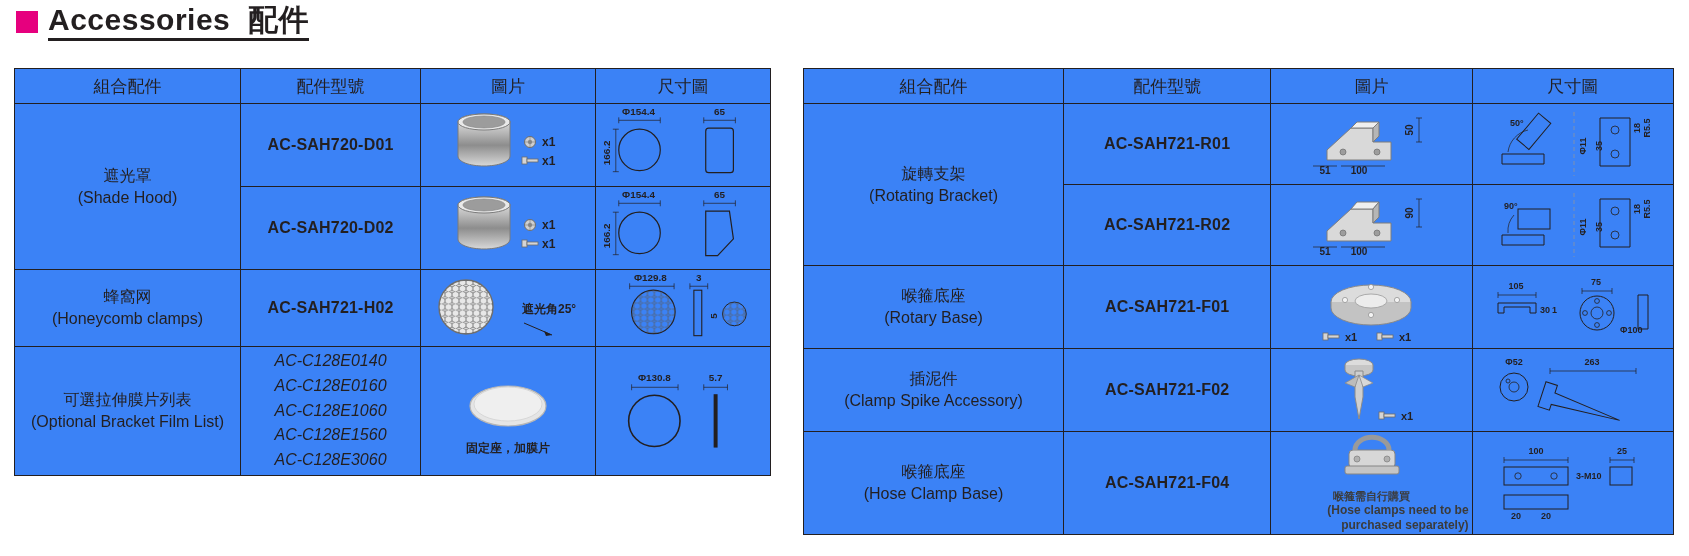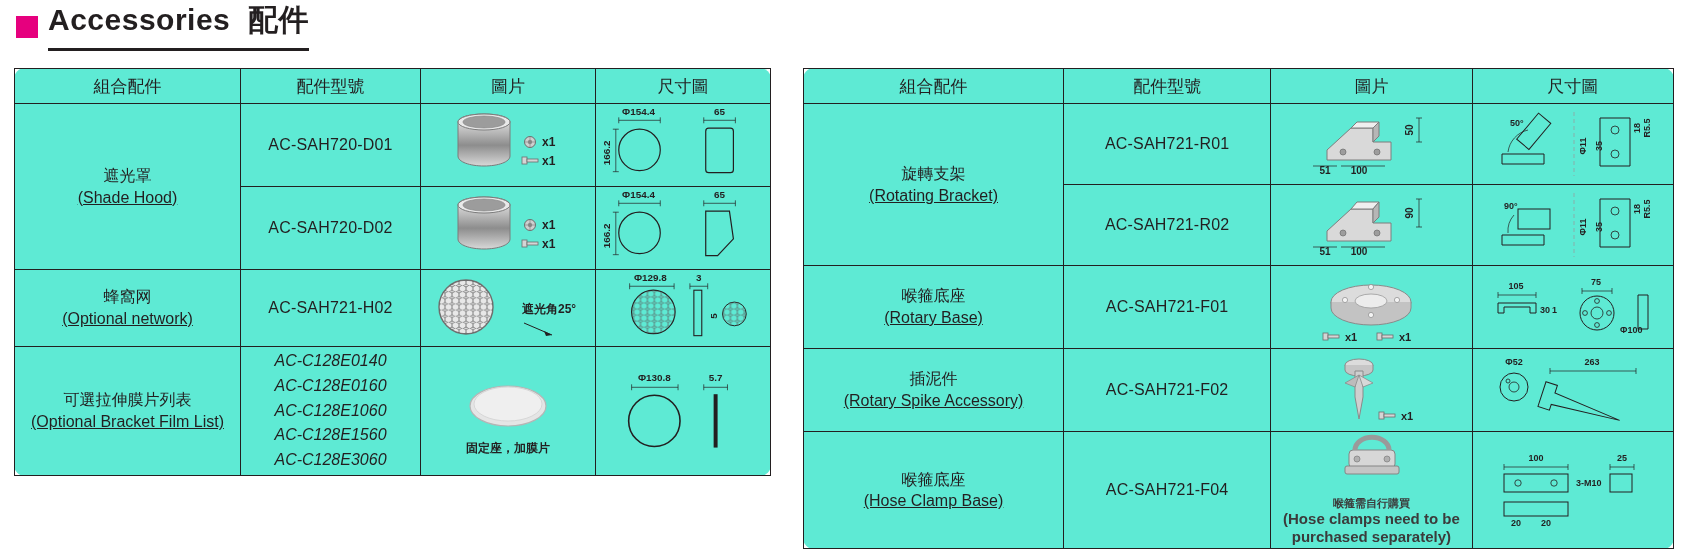--- a/index.html
+++ b/index.html
@@ -34,63 +34,63 @@
     height: 22px;
     background: #e6007e;
     flex: 0 0 auto;
   }
   .title-text {
     font-size: 30px;
     font-weight: bold;
     letter-spacing: 0.5px;
     color: #231f20;
     border-bottom: 3px solid #231f20;
-    padding-bottom: 12px;
+    padding-bottom: 2px;
     line-height: 1.05;
     white-space: nowrap;
   }
   
   .table-wrap {
     position: absolute;
     top: 68px;
   }
   #left-table-wrap { left: 14px; width: 756px; }
   #right-table-wrap { left: 803px; width: 871px; }
 
   table.acc {
     border-collapse: collapse;
     table-layout: fixed;
     width: 100%;
-    background: #5eead4;
-    border-radius: 11px;
+    background: #3b82f6;
   }
   table.acc th, table.acc td {
     border: 1px solid #231f20;
     text-align: center;
     vertical-align: middle;
     padding: 2px 3px;
     font-size: 16px;
     color: #231f20;
   }
   table.acc th {
     height: 30px;
     font-weight: normal;
     font-size: 17px;
   }
   .model-cell {
     font-size: 19px;
     letter-spacing: 0.2px;
     white-space: nowrap;
+    font-weight: bold;
   }
   .name-cell {
     font-size: 17px;
     line-height: 1.35;
   }
   .name-cell .cn { display: block; }
-  .name-cell .en { display: block; text-decoration: underline; }
+  .name-cell .en { display: block; }
   .model-list {
     font-size: 19px;
     line-height: 1.55;
     font-style: italic;
   }
   .model-list span { display: block; white-space: nowrap; }
   .cell-pic, .cell-dim {
     padding: 2px;
   }
   .figbox {
@@ -102,21 +102,22 @@
     justify-content: center;
     font-weight: bold;
   }
   svg { display: block; }
   .note {
     font-size: 11px;
     color: #3b3b3b;
     line-height: 1.2;
   }
   .tiny {
-    font-size: 15px;
+    font-size: 12px;
+    text-align: right;
   }
 </style>
 </head>
 <body>
 
 <div class="page">
 
   <div class="title-row">
     <div class="title-square"></div>
     <div class="title-text">
@@ -246,21 +247,21 @@
                   <path d="M108,22 L132,22 L136,50 L120,67 L108,67 Z" fill="none" stroke="#231f20" stroke-width="1.2"></path>
                 </g>
               </svg>
             </div>
           </td>
         </tr>
 
         <tr>
           <td class="name-cell">
             <span class="cn">蜂窩网</span>
-            <span class="en">(Optional network)</span>
+            <span class="en">(Honeycomb clamps)</span>
           </td>
           <td class="model-cell">AC-SAH721-H02</td>
           <td class="cell-pic">
             <div class="figbox">
               <svg width="168" height="70" viewBox="0 0 168 70">
                 <defs>
                   <pattern id="hex" width="7" height="6.1" patternUnits="userSpaceOnUse">
                     <path d="M3.5,0 L7,1.75 L7,5.25 L3.5,7 L0,5.25 L0,1.75 Z" fill="none" stroke="#5a5a5a" stroke-width="0.7"></path>
                   </pattern>
                   <clipPath id="cc1">
@@ -528,21 +529,21 @@
                   <path d="M150,26 L160,26 L160,60 L150,60 Z" fill="none" stroke="#231f20" stroke-width="1"></path>
                 </g>
               </svg>
             </div>
           </td>
         </tr>
 
         <tr>
           <td class="name-cell">
             <span class="cn">插泥件</span>
-            <span class="en">(Rotary Spike Accessory)</span>
+            <span class="en">(Clamp Spike Accessory)</span>
           </td>
           <td class="model-cell">AC-SAH721-F02</td>
           <td class="cell-pic">
             <div class="figbox">
               <svg width="168" height="78" viewBox="0 0 168 78">
                 <g transform="translate(46,6)">
                   <ellipse cx="26" cy="8" rx="14" ry="6" fill="#dcdcdc" stroke="#8a8a8a" stroke-width="1"></ellipse>
                   <path d="M12,8 L12,13 A14,6 0 0,0 40,13 L40,8" fill="#c6c6c6" stroke="#8a8a8a" stroke-width="1"></path>
                   <path d="M22,14 L30,14 L30,40 L26,62 L22,40 Z" fill="#cfcfcf" stroke="#8a8a8a" stroke-width="1"></path>
                   <path d="M26,18 L40,26 L30,30 Z" fill="#d8d8d8" stroke="#8a8a8a" stroke-width="0.8"></path>
@@ -576,21 +577,21 @@
           </td>
         </tr>
 
         <tr>
           <td class="name-cell">
             <span class="cn">喉箍底座</span>
             <span class="en">(Hose Clamp Base)</span>
           </td>
           <td class="model-cell">AC-SAH721-F04</td>
           <td class="cell-pic">
-            <div class="figbox" style="flex-direction:column; gap:11px;">
+            <div class="figbox" style="flex-direction:column; gap:4px;">
               <svg width="168" height="52" viewBox="0 0 168 52">
                 <g transform="translate(56,4)">
                   <rect x="6" y="12" width="46" height="18" rx="4" fill="#d7d7d7" stroke="#858585" stroke-width="1"></rect>
                   <path d="M12,12 A16,12 0 0,1 46,12" fill="none" stroke="#9a9a9a" stroke-width="5"></path>
                   <rect x="2" y="28" width="54" height="8" rx="2" fill="#c5c5c5" stroke="#858585" stroke-width="1"></rect>
                   <circle cx="14" cy="21" r="3" fill="#b0b0b0" stroke="#7d7d7d" stroke-width="0.7"></circle>
                   <circle cx="44" cy="21" r="3" fill="#b0b0b0" stroke="#7d7d7d" stroke-width="0.7"></circle>
                 </g>
               </svg>
               <div class="note" style="text-align:center;">

